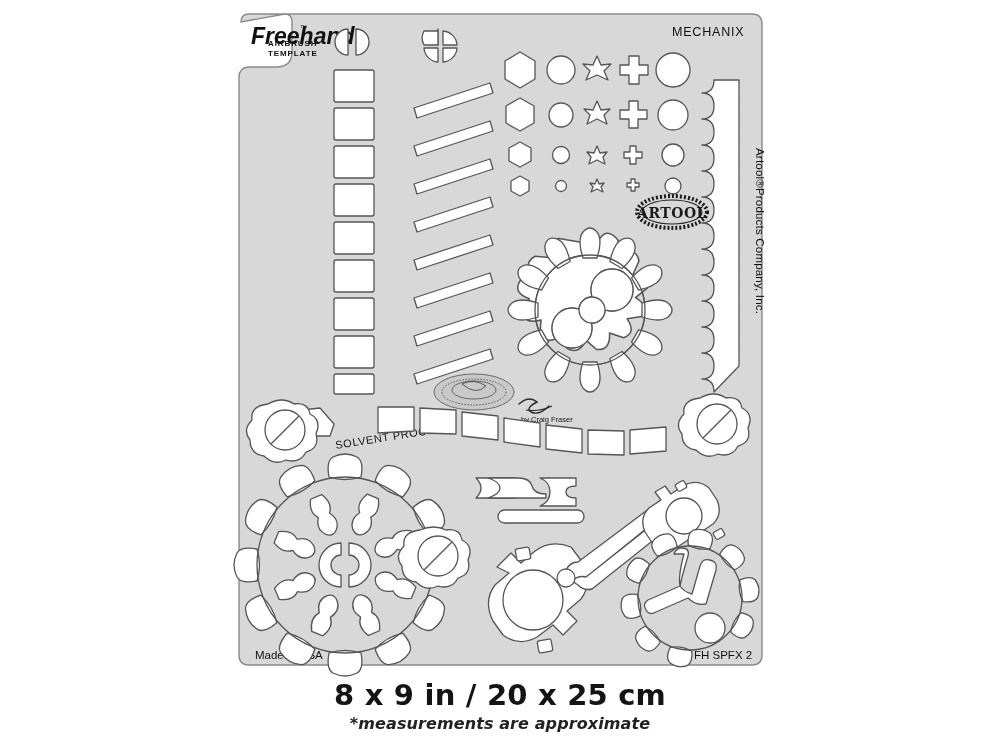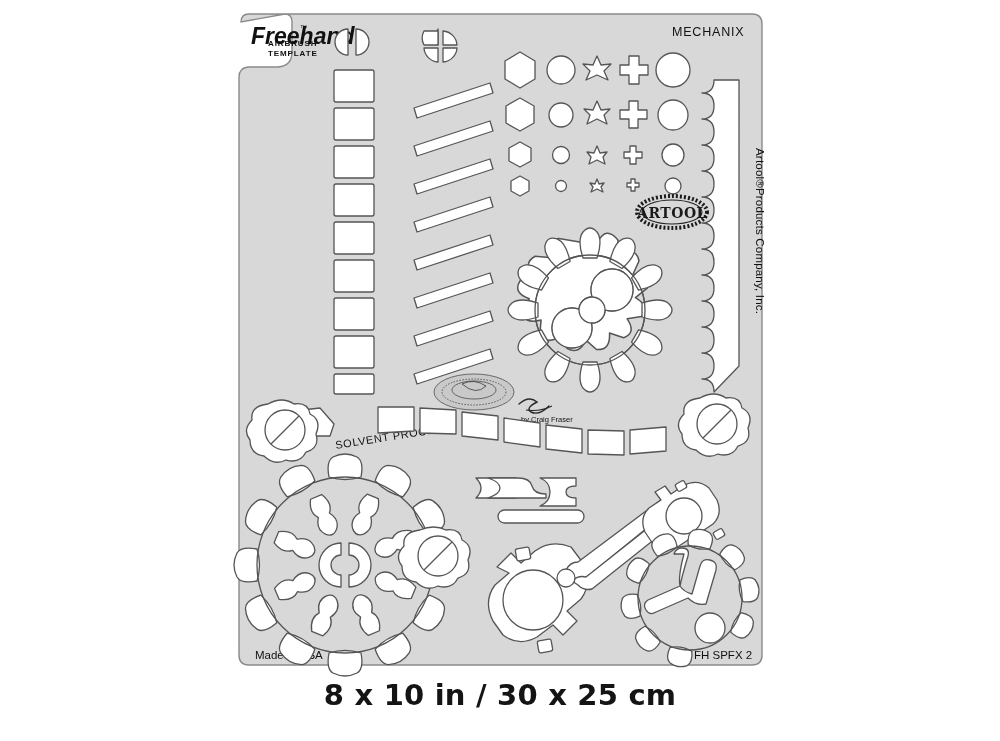--- a/index.html
+++ b/index.html
@@ -425,14 +425,15 @@
 
     <path class="cutout" d="M -6,-44 q -6,22 -4,32 l -32,14 q -6,4 -2,10 q 4,6 10,2
              l 32,-14 q 8,8 18,6 l 10,-34 q 2,-8 -6,-10 q -8,-2 -10,6
              l -8,28 q -8,-2 -12,-8 q 2,-10 8,-30 q 2,-8 -6,-8 q -6,0 -8,6 Z"></path>
     <circle class="cutout" cx="20" cy="30" r="15"></circle>
   </g>
 
 </svg>
 
 <div class="caption-block">
-  <div class="caption-main">8 x 10 in / 30 x 25 cm</div>
+  <div class="caption-main">8 x 9 in / 20 x 25 cm</div>
+  <div class="caption-sub">*measurements are approximate</div>
 </div>
 
 </body></html>

